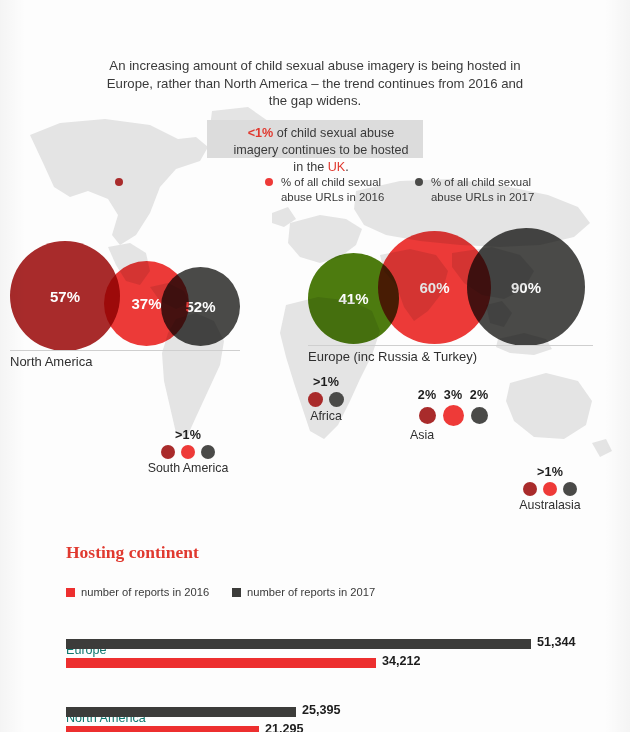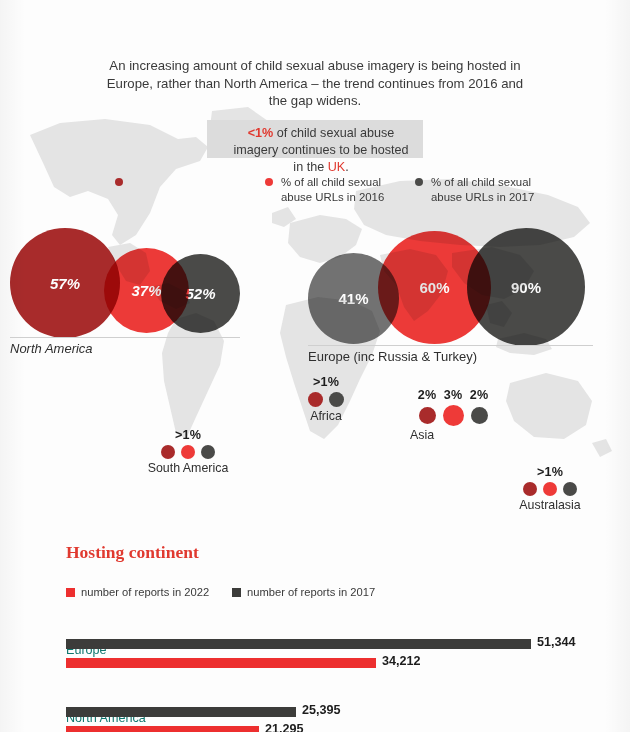--- a/index.html
+++ b/index.html
@@ -121,36 +121,36 @@
   </div>
   <div class="leg leg2">
     <span class="dot" style="background:#EE3A38"></span>
     <span class="txt">% of all child sexual abuse URLs in 2016</span>
   </div>
   <div class="leg leg3">
     <span class="dot" style="background:#4A4A48"></span>
     <span class="txt">% of all child sexual abuse URLs in 2017</span>
   </div>
 
-  <div class="grp" style="left:0px;top:220px;width:250px;height:125px;font-style:italic;">
+  <div class="grp" style="left:0px;top:233px;width:250px;height:125px;">
     <div class="bub" style="left:10px;top:8px;width:110px;height:110px;background:#A92B2B;">
       <span class="pct">57%</span>
     </div>
     <div class="bub" style="left:104px;top:28px;width:85px;height:85px;background:#EE3A38;">
       <span class="pct">37%</span>
     </div>
     <div class="bub" style="left:161px;top:34px;width:79px;height:79px;background:#4A4A48;">
       <span class="pct">52%</span>
     </div>
     <div class="rule" style="left:10px;top:117px;width:230px;"></div>
     <div class="glabel" style="left:10px;top:121px;">North America</div>
   </div>
 
   <div class="grp" style="left:300px;top:228px;width:300px;height:125px;">
-    <div class="bub" style="left:8px;top:25px;width:91px;height:91px;background:#737373;">
+    <div class="bub" style="left:8px;top:25px;width:91px;height:91px;background:#4d7c0f;">
       <span class="pct">41%</span>
     </div>
     <div class="bub" style="left:78px;top:3px;width:113px;height:113px;background:#EE3A38;">
       <span class="pct">60%</span>
     </div>
     <div class="bub" style="left:167px;top:0px;width:118px;height:118px;background:#4A4A48;">
       <span class="pct">90%</span>
     </div>
     <div class="rule" style="left:8px;top:117px;width:285px;"></div>
     <div class="glabel" style="left:8px;top:121px;">Europe (inc Russia &amp; Turkey)</div>
@@ -194,21 +194,21 @@
       <span class="sd" style="width:14px;height:14px;background:#EE3A38;"></span>
       <span class="sd" style="width:14px;height:14px;background:#4A4A48;"></span>
     </div>
     <div class="slabel">Australasia</div>
   </div>
 
   <div class="bsec">
     <div class="bs-title">Hosting continent</div>
 
     <div class="bs-leg l1">
-      <span class="sw" style="background:#ED2F2F"></span><span>number of reports in 2022</span>
+      <span class="sw" style="background:#ED2F2F"></span><span>number of reports in 2016</span>
     </div>
     <div class="bs-leg l2">
       <span class="sw" style="background:#3C3C3A"></span><span>number of reports in 2017</span>
     </div>
 
     <div class="bgroup" style="top:84px;height:56px;">
       <div class="bg-label" style="top:0px;">Europe</div>
       <div class="bar" style="top:21px;width:465px;background:#3C3C3A;"></div>
       <div class="bval" style="left:537px;top:17px;">51,344</div>
       <div class="bar" style="top:40px;width:310px;background:#ED2F2F;"></div>

